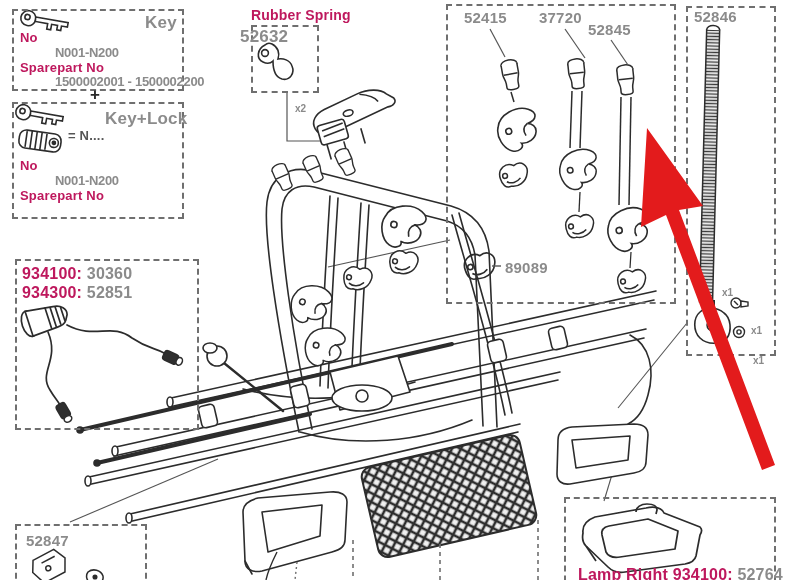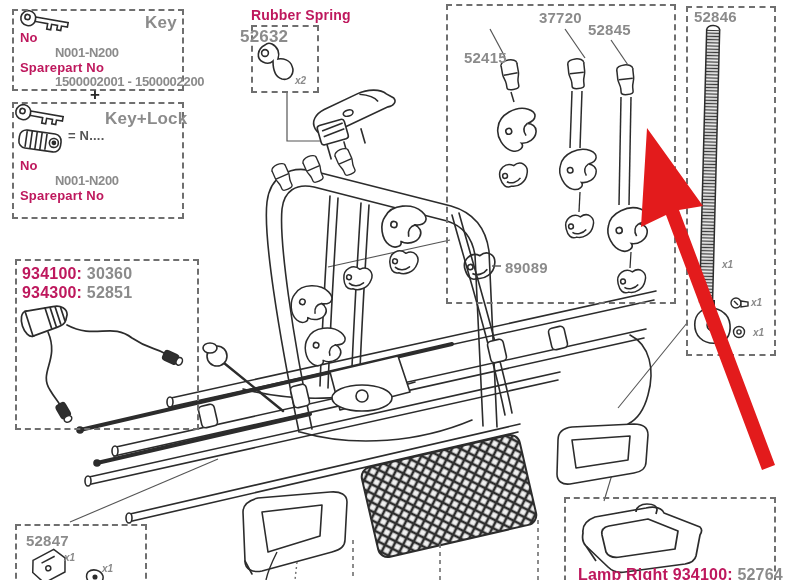--- a/index.html
+++ b/index.html
@@ -8,21 +8,21 @@
   svg.layer{position:absolute;left:0;top:0;pointer-events:none;}
   .box{position:absolute;border:2px dashed #6f6f6f;background:transparent;z-index:2;}
   .txt{position:absolute;z-index:3;white-space:nowrap;font-weight:700;letter-spacing:.2px;}
   .gray{color:#8b8b8b;}
   .ink{color:#be185d;}
   .t17{font-size:17px;}
   .t16{font-size:16px;}
   .t15{font-size:15px;}
   .t13n{font-size:13px;font-weight:700;}
   .vals{font-size:13px;letter-spacing:-0.3px;margin-left:35px;}
-  .qty{position:absolute;z-index:3;font-style:italic;font-weight:700;color:#8a8a8a;font-size:10px;white-space:nowrap;}
+  .qty{position:absolute;z-index:3;font-weight:700;color:#8a8a8a;font-size:10px;white-space:nowrap;margin-top:28px;}
   .plus{font-size:17px;color:#2a2a2a;}
 </style>
 </head>
 <body>
 
 <div id="app">
 
   <svg class="layer" width="800" height="580" viewBox="0 0 800 580" style="z-index:1">
     <defs>
       <pattern id="ribs" width="5" height="3.2" patternUnits="userSpaceOnUse">
@@ -293,21 +293,21 @@
   <div class="txt gray t17" style="left:105px;top:109px;">Key+Lock</div>
   <div class="txt" style="left:68px;top:128px;font-size:13px;color:#555;">= N....</div>
   <div class="txt ink t13n" style="left:20px;top:158px;">No</div>
   <div class="txt gray vals" style="left:20px;top:173px;">N001-N200</div>
   <div class="txt ink t13n" style="left:20px;top:188px;">Sparepart No</div>
 
   <div class="txt ink" style="left:251px;top:7px;font-size:14px;">Rubber Spring</div>
   <div class="txt gray t17" style="left:240px;top:27px;">52632</div>
   <div class="qty" style="left:295px;top:75px;">x2</div>
 
-  <div class="txt gray t15" style="left:464px;top:9px;margin-top:40px;">52415</div>
+  <div class="txt gray t15" style="left:464px;top:9px;">52415</div>
   <div class="txt gray t15" style="left:539px;top:9px;">37720</div>
   <div class="txt gray t15" style="left:588px;top:21px;">52845</div>
   <div class="txt gray t15" style="left:505px;top:259px;">89089</div>
 
   <div class="txt gray t15" style="left:694px;top:8px;">52846</div>
   <div class="qty" style="left:722px;top:259px;">x1</div>
   <div class="qty" style="left:751px;top:297px;">x1</div>
   <div class="qty" style="left:753px;top:327px;">x1</div>
 
   <div class="txt t16" style="left:22px;top:265px;">

